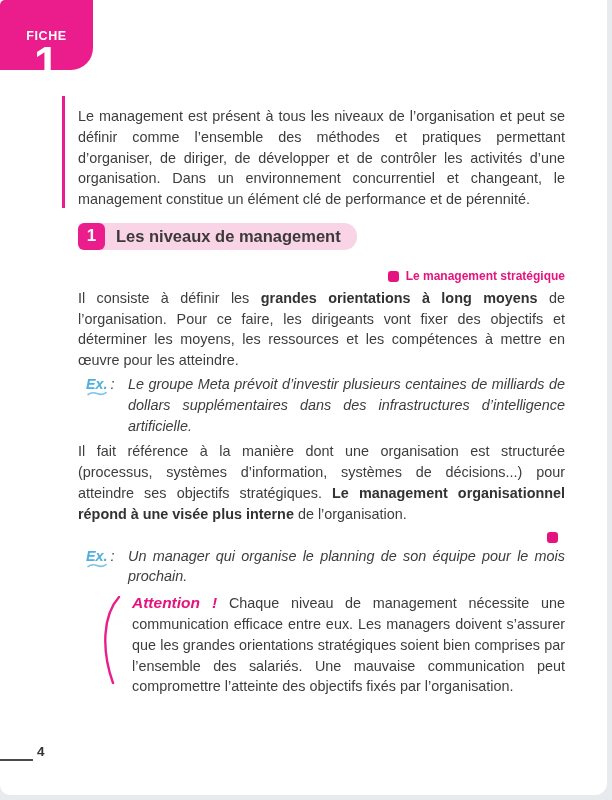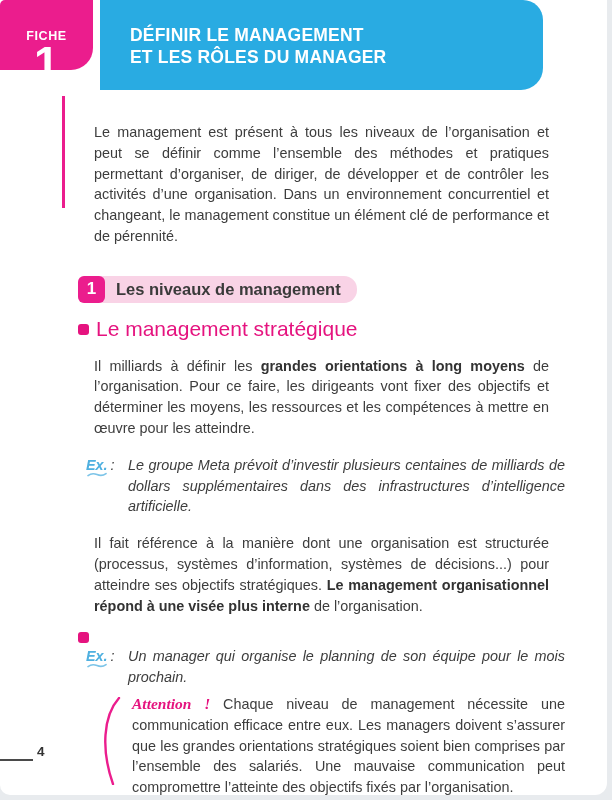--- a/index.html
+++ b/index.html
@@ -49,21 +49,21 @@
     position:absolute;left:62px;top:96px;
     width:2.5px;height:112px;
     background:var(--pink);
   }
   
   .content{
     position:absolute;left:78px;top:106px;
     width:487px;
     font-size:14.4px;line-height:20.8px;
   }
-  p{margin:16px;text-align:justify;}
+  p{margin:0;text-align:justify;}
   b{color:#333;}
   .section-head{
     position:relative;
     display:inline-flex;align-items:center;
     height:27px;
     background:var(--light-pink);
     border-radius:7px 13px 13px 7px;
     padding-right:16px;
     margin:13px 0 9px 0;
   }
@@ -73,76 +73,72 @@
     border-radius:6px;
     color:#fff;font-weight:bold;font-size:17px;
     display:flex;align-items:center;justify-content:center;
     margin-right:11px;
   }
   .sec-title{font-weight:bold;font-size:16.5px;color:#3A3A3A;white-space:nowrap;}
   .sub-head{
     display:flex;align-items:center;
     margin:7px 0 1px 0;
     color:var(--pink-deep);
-    font-weight:normal;font-size:21px;
+    font-weight:bold;font-size:12px;justify-content:flex-end;
   }
   .sq{width:11px;height:11px;flex:0 0 11px;border-radius:3px;background:var(--pink-deep);margin-right:7px;}
   .ex{
     position:relative;
     padding-left:50px;
     font-style:italic;
     margin:3px 0 5px 0;
   }
   .ex-label{position:absolute;left:8px;top:0;font-style:italic;white-space:nowrap;}
   .ex-word{position:relative;color:var(--ex-blue);font-weight:bold;}
   .ex-word svg{position:absolute;left:1px;bottom:-4px;}
   .ex-colon{color:var(--ink);margin-left:3px;}
   .attention{
     position:relative;
     margin:6px 0 6px 20px;
     padding-left:34px;
     text-align:justify;
   }
   .att-bracket{position:absolute;left:0;top:3px;}
-  .att-label{color:var(--pink-deep);font-weight:bold;font-style:italic;font-size:15.5px;font-family:Liberation Serif, serif;}
+  .att-label{color:var(--pink-deep);font-weight:bold;font-style:italic;font-size:15.5px;}
   
   .page-num-line{position:absolute;left:0;top:759px;width:33px;border-top:2px solid #4A4A4A;}
   .page-num{position:absolute;left:37px;top:744px;font-weight:bold;font-size:13.5px;color:#333;}
 </style>
 </head>
 <body>
 
 <div class="page">
 
   <div class="fiche-badge">
     <span class="fiche-label">FICHE</span>
     <span class="fiche-number">1</span>
-  </div>
-  <div class="banner">
-    <span>DÉFINIR LE MANAGEMENT</span><br>
-    <span>ET LES RÔLES DU MANAGER</span>
   </div>
   <div class="pink-line"></div>
 
   <div class="content">
 
     <p>Le management est présent à tous les niveaux de l’organisation et peut se définir comme l’ensemble des méthodes et pratiques permettant d’organiser, de diriger, de développer et de contrôler les activités d’une organisation. Dans un environnement concurrentiel et changeant, le management constitue un élément clé de performance et de pérennité.</p>
 
     
     <div class="section-head">
       <span class="sec-badge">1</span>
       <span class="sec-title">Les niveaux de management</span>
     </div>
 
 
     <div class="sub-head">
       <span class="sq"></span>
       <span>Le management stratégique</span>
     </div>
-    <p><span>Il milliards à définir les </span><b>grandes orientations à long moyens</b><span> de l’organisation. Pour ce faire, les dirigeants vont fixer des objectifs et déterminer les moyens, les ressources et les compétences à mettre en œuvre pour les atteindre.</span></p>
+    <p><span>Il consiste à définir les </span><b>grandes orientations à long moyens</b><span> de l’organisation. Pour ce faire, les dirigeants vont fixer des objectifs et déterminer les moyens, les ressources et les compétences à mettre en œuvre pour les atteindre.</span></p>
 
     <p class="ex">
       <span class="ex-label"><span class="ex-word"><span>Ex.</span><svg width="20" height="5" viewBox="0 0 20 5">
               <path d="M1 3.6 Q5 0.6 10 2.6 T19 1.6" fill="none" stroke="#7CC4E8" stroke-width="1.6" stroke-linecap="round"></path>
             </svg></span><span class="ex-colon">: </span></span><span>Le groupe Meta prévoit d’investir plusieurs centaines de milliards de dollars supplémentaires dans des infrastructures d’intelligence artificielle.</span>
     </p>
 
     <p><span>Il fait référence à la manière dont une organisation est structurée (processus, systèmes d’information, systèmes de décisions...) pour atteindre ses objectifs stratégiques. </span><b>Le management organisationnel répond à une visée plus interne</b><span> de l’organisation.</span></p>
 
     <div class="sub-head">

